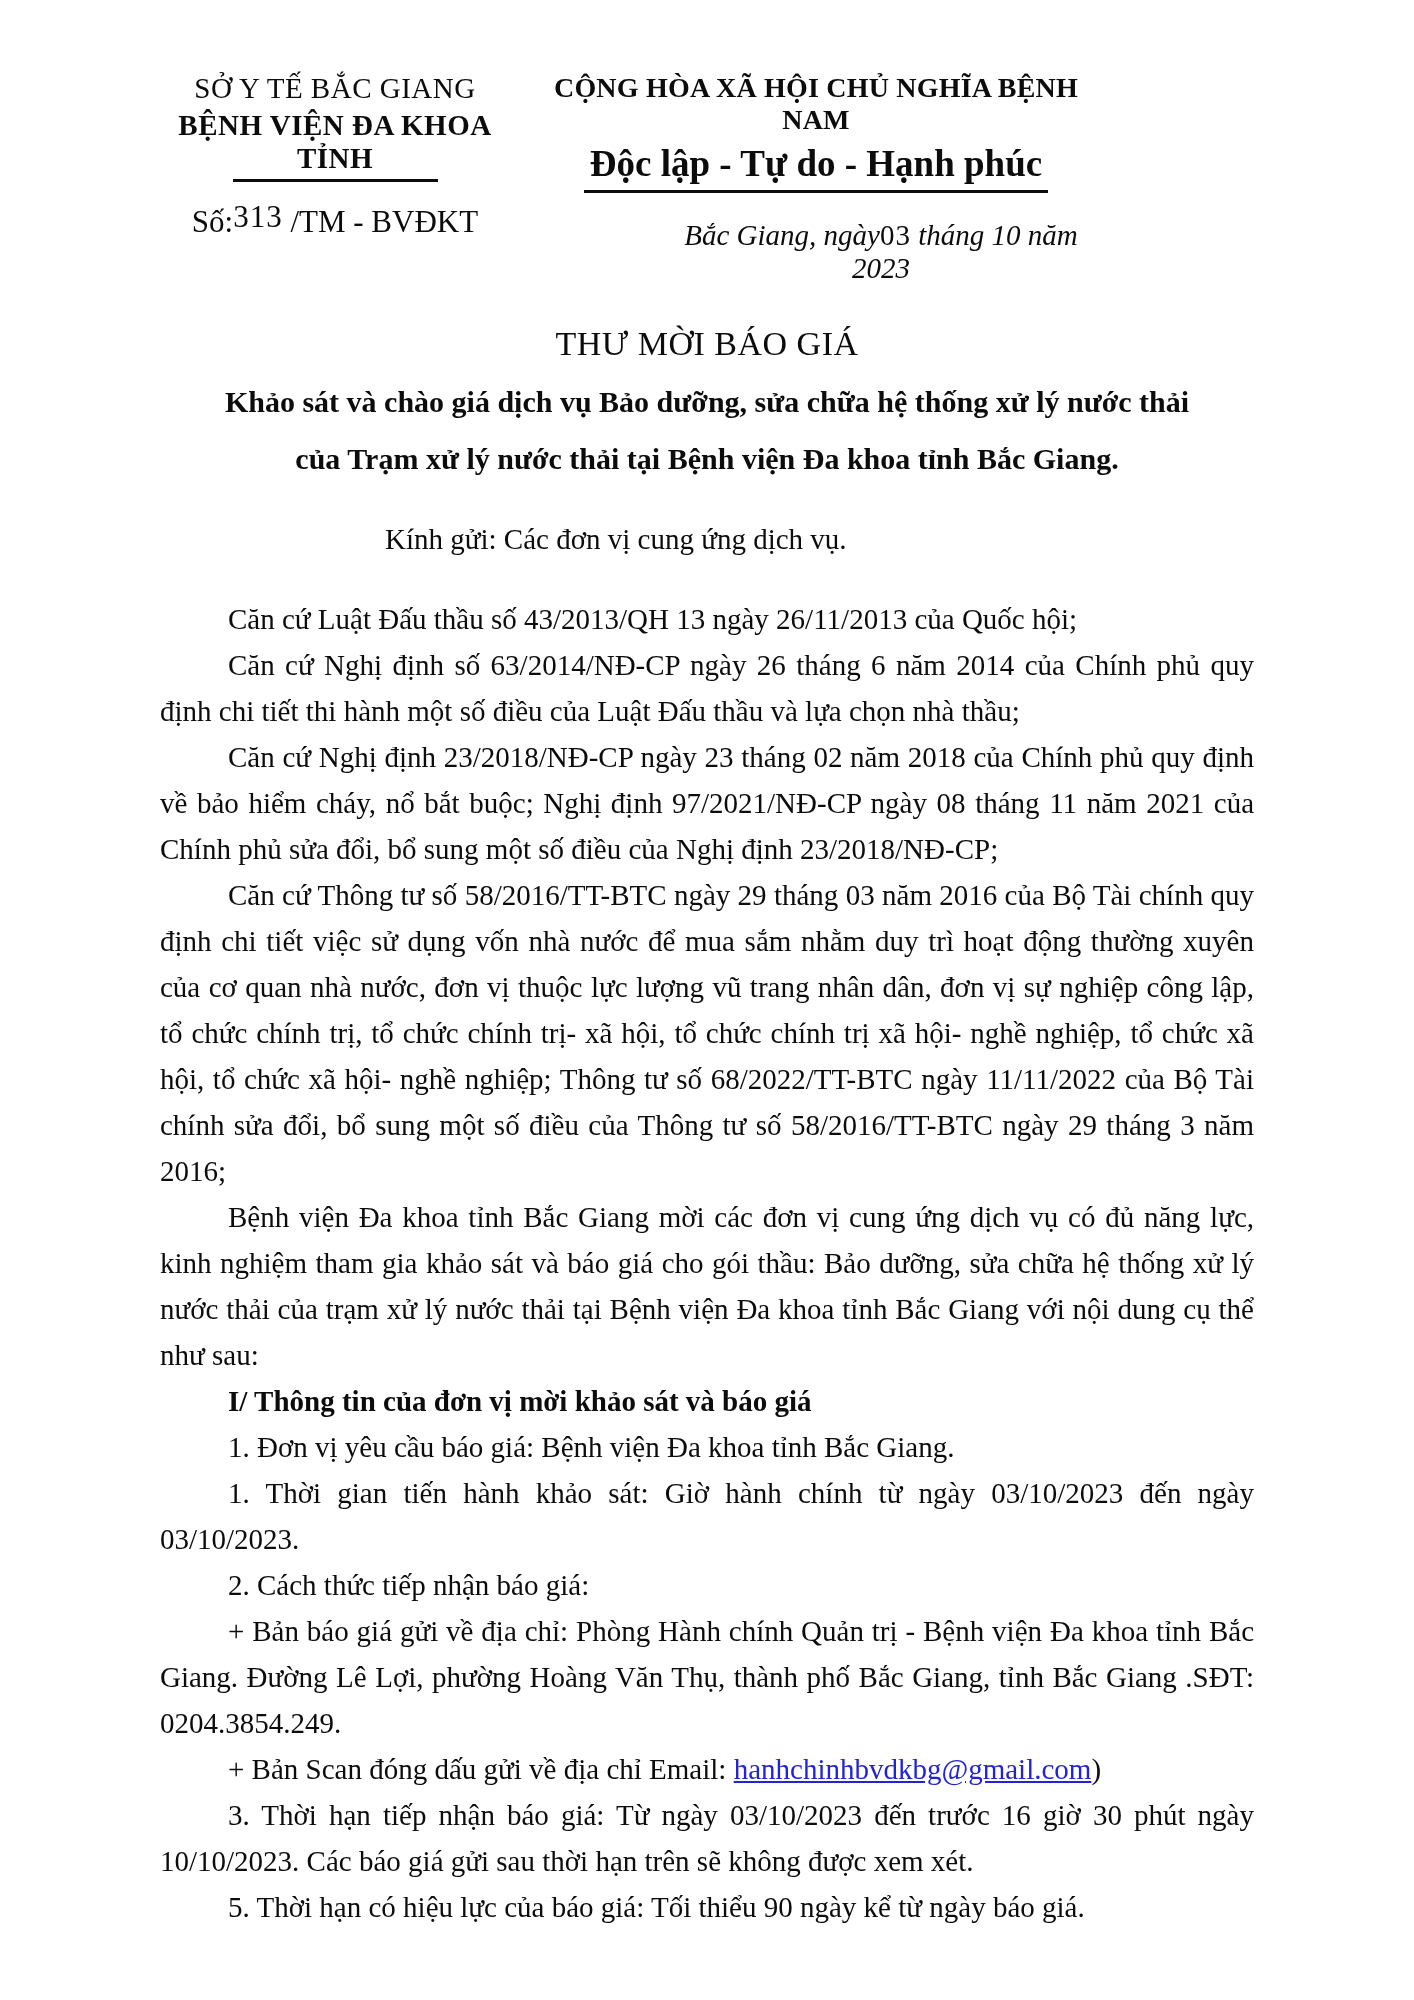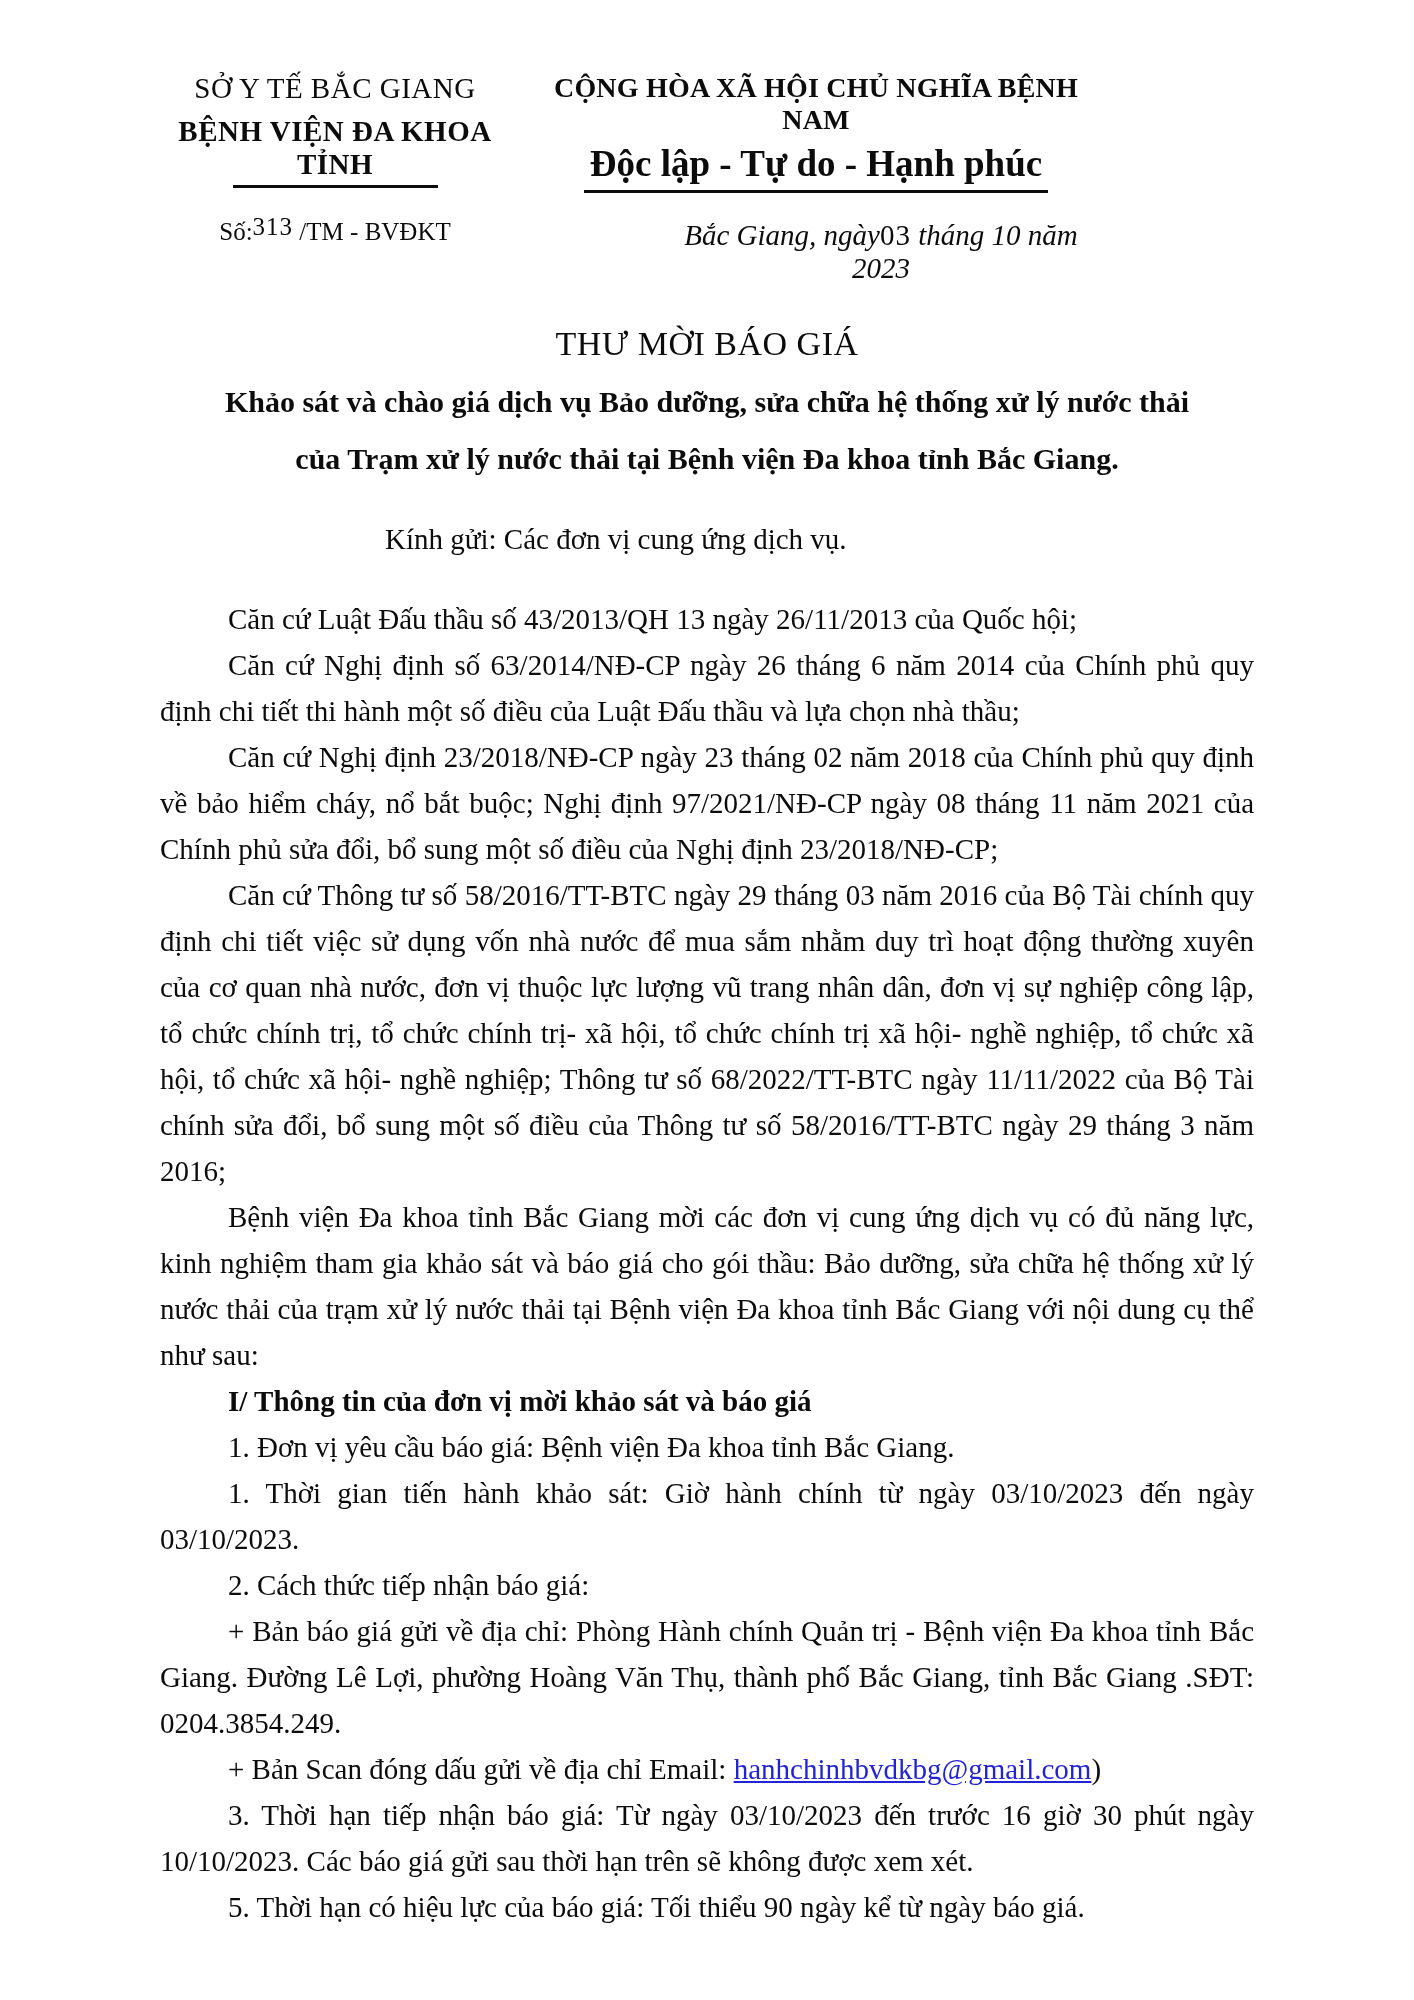--- a/index.html
+++ b/index.html
@@ -18,23 +18,23 @@
     font-family:"Liberation Serif","DejaVu Serif",serif;
     box-sizing:border-box;
     padding:72px 160px 0 160px;
     overflow:hidden;
   }
   
   .header{display:flex;align-items:flex-start;}
   .header-left{width:350px;text-align:center;}
   .header-right{width:560px;margin-left:26px;text-align:center;}
   .org-parent{font-size:29px;letter-spacing:.5px;}
-  .org-name{font-size:29px;font-weight:bold;margin-top:10px;letter-spacing:.5px;}
+  .org-name{font-size:29px;font-weight:bold;margin-top:4px;letter-spacing:.5px;}
   .rule-left{width:205px;border-top:3px solid var(--text);margin:4px auto 0 auto;}
-  .doc-number{margin-top:30px;font-size:25px;}
+  .doc-number{margin-top:22px;font-size:31px;}
   .doc-number .doc-no{position:relative;top:-5px;letter-spacing:1px;}
   .motto-1{font-size:28px;font-weight:bold;letter-spacing:.2px;}
   .motto-2{font-size:37px;font-weight:bold;margin-top:6px;}
   .motto-2 .underlined{display:inline-block;border-bottom:3px solid var(--text);padding:0 6px 5px 6px;}
   .date-line{margin-top:26px;font-size:29px;margin-left:130px;}
   .date-line .it{font-style:italic;}
   .date-line .day{font-style:normal;letter-spacing:1px;}
   
   .title{margin-top:40px;text-align:center;font-size:34px;font-weight:normal;letter-spacing:.5px;}
   .subtitle{margin-top:10px;text-align:center;font-size:30px;font-weight:bold;line-height:1.9;}

